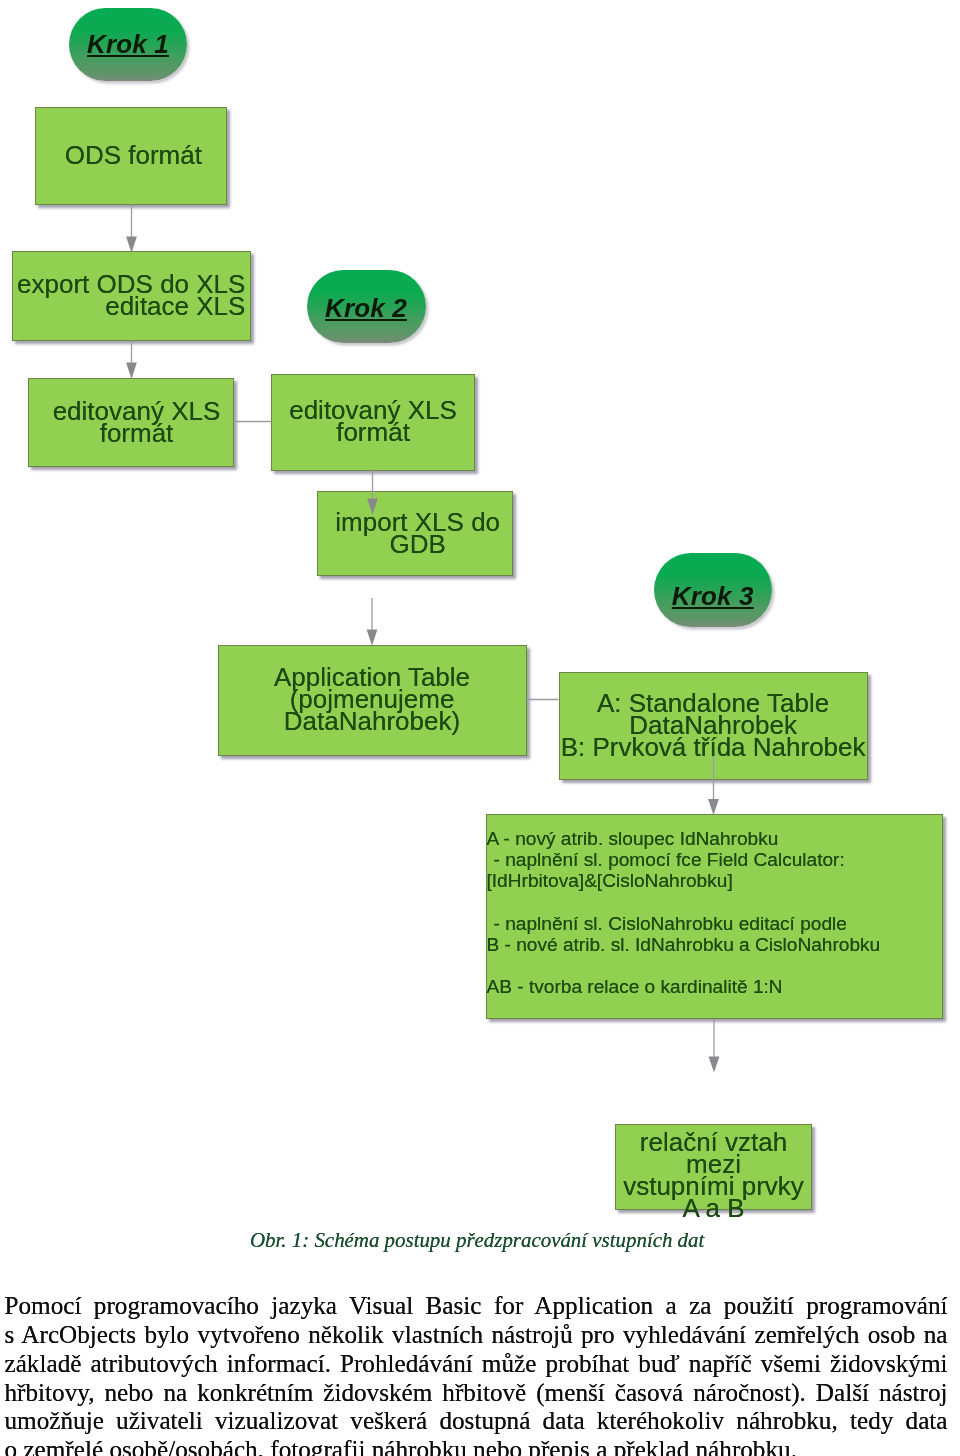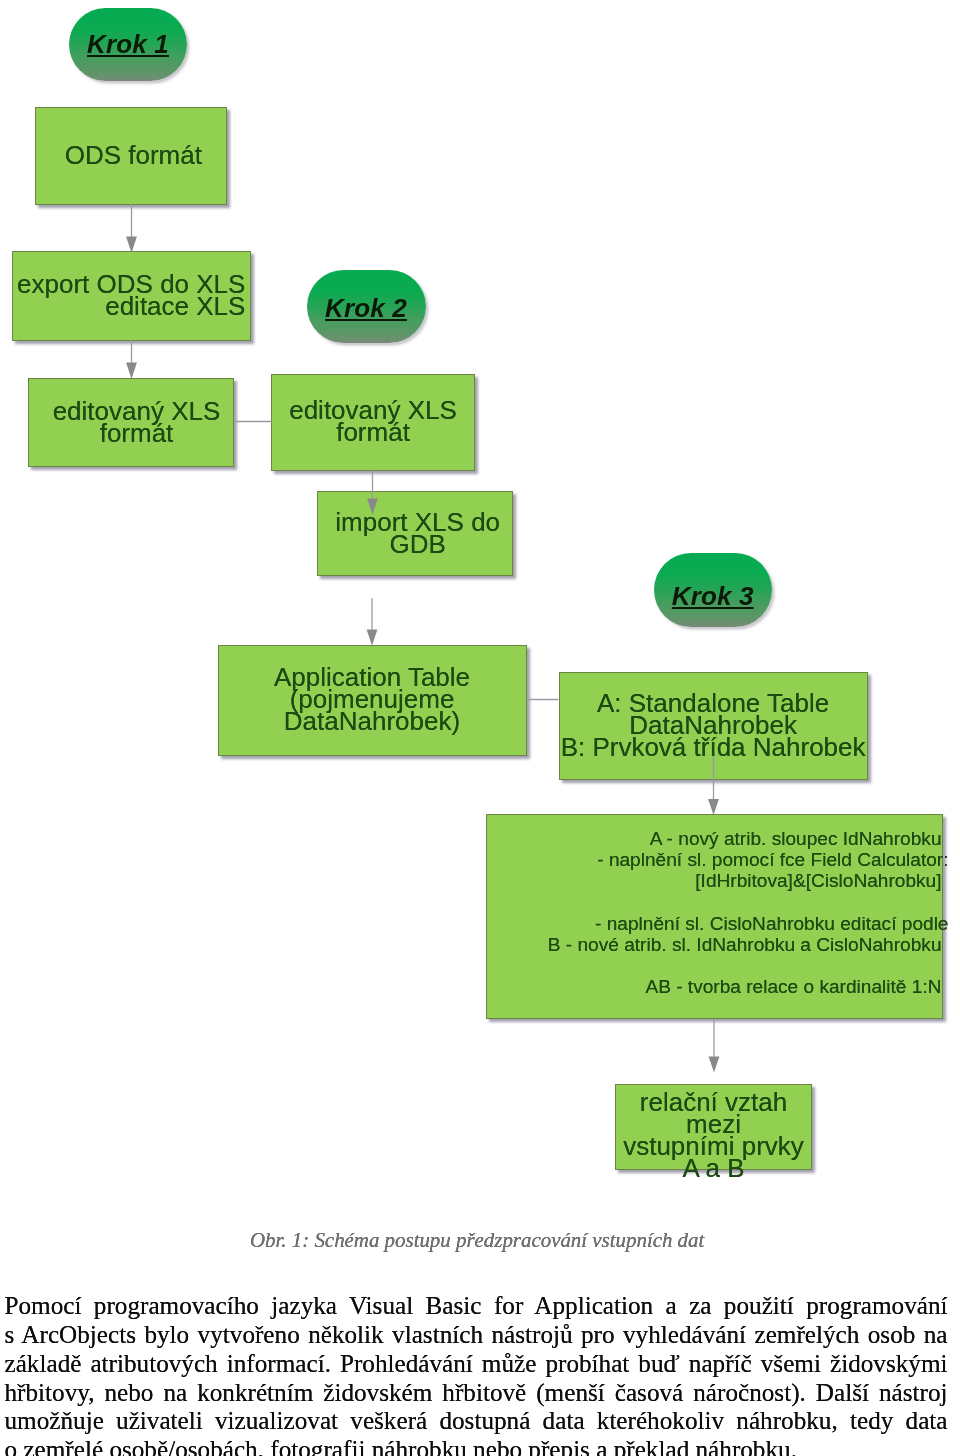--- a/index.html
+++ b/index.html
@@ -10,31 +10,31 @@
   .fig{position:absolute;left:0;top:0;width:960px;height:1220px;}
   .node{position:absolute;box-sizing:border-box;background:#91d051;border:1.9px solid #6b8545;
         color:#1c4a12;font-family:"Liberation Sans",sans-serif;font-size:26px;line-height:22px;
         display:flex;align-items:center;justify-content:center;text-align:center;
         white-space:pre-line;
         padding-bottom:2px;
         text-shadow:0 0 0.6px rgba(28,74,18,0.85);
         box-shadow:3.2px 3.2px 2.6px rgba(152,151,166,0.9);}
   .node-detail{font-size:19.1px;line-height:21.2px;}
   .dlines{position:relative;top:-3px;width:100%;line-height:21.2px;white-space:normal;}
-  .dl{text-align:right;white-space:pre;height:21.2px;line-height:21.2px;overflow:visible;}
+  .dl{text-align:left;white-space:pre;height:21.2px;line-height:21.2px;overflow:visible;}
   .dl.sh{position:relative;left:7px;}
   .dl.blank{height:21.2px;}
   .pill{position:absolute;box-sizing:border-box;border-radius:999px;
         background:linear-gradient(180deg,#07ab51 0%,#0aaa51 28%,#26a456 50%,#479d5f 70%,#5a9766 85%,#6a9070 95%,#7d8879 100%);
         color:#0b1a07;font-family:"Liberation Sans",sans-serif;font-weight:bold;font-style:italic;
         font-size:26px;letter-spacing:0.15px;display:flex;align-items:center;justify-content:center;
         box-shadow:2.5px 2.5px 2.5px rgba(145,145,155,0.5);text-decoration:underline;}
   svg.conn{position:absolute;left:0;top:0;width:960px;height:1220px;overflow:visible;z-index:5;pointer-events:none;}
   .caption{position:absolute;font-family:"Liberation Serif",serif;font-style:italic;
-           font-size:20.9px;color:#737373;white-space:nowrap;text-shadow:0 0 0.4px rgba(13,13,13,0.85);}
+           font-size:20.9px;color:#14532d;white-space:nowrap;text-shadow:0 0 0.4px rgba(13,13,13,0.85);}
   .para{position:absolute;font-family:"Liberation Serif",serif;font-size:25.2px;color:#0d0d0d;
         line-height:28.85px;text-shadow:0 0 0.45px rgba(13,13,13,0.9);}
   .pline{text-align:justify;text-align-last:justify;white-space:pre-wrap;}
   .pline-last{text-align-last:left;}
 </style>
 </head>
 <body>
 
 <div id="page">
 
@@ -108,21 +108,21 @@
         <div class="dl sh">- naplnění sl. pomocí fce Field Calculator:</div>
         <div class="dl">[IdHrbitova]&amp;[CisloNahrobku]</div>
         <div class="dl blank">&nbsp;</div>
         <div class="dl sh">- naplnění sl. CisloNahrobku editací podle</div>
         <div class="dl">B - nové atrib. sl. IdNahrobku a CisloNahrobku</div>
         <div class="dl blank">&nbsp;</div>
         <div class="dl">AB - tvorba relace o kardinalitě 1:N</div>
       </div>
     </div>
 
-    <div class="node" style="left:615px;top:1084px;width:197px;height:86.1px;padding-bottom:0;padding-top:15px;text-align:center;">
+    <div class="node" style="left:615px;top:1124px;width:197px;height:86.1px;padding-bottom:0;padding-top:15px;text-align:center;">
       <span>relační vztah mezi
 vstupními prvky A a B</span>
     </div>
 
   </div>
 
   <div class="caption" style="left:250px;top:1228px;">Obr. 1: Schéma postupu předzpracování vstupních dat</div>
 
   <div class="para" style="left:4.5px;top:1292px;width:943px;">
     <div class="pline">Pomocí programovacího jazyka Visual Basic for Application a za použití programování</div>

